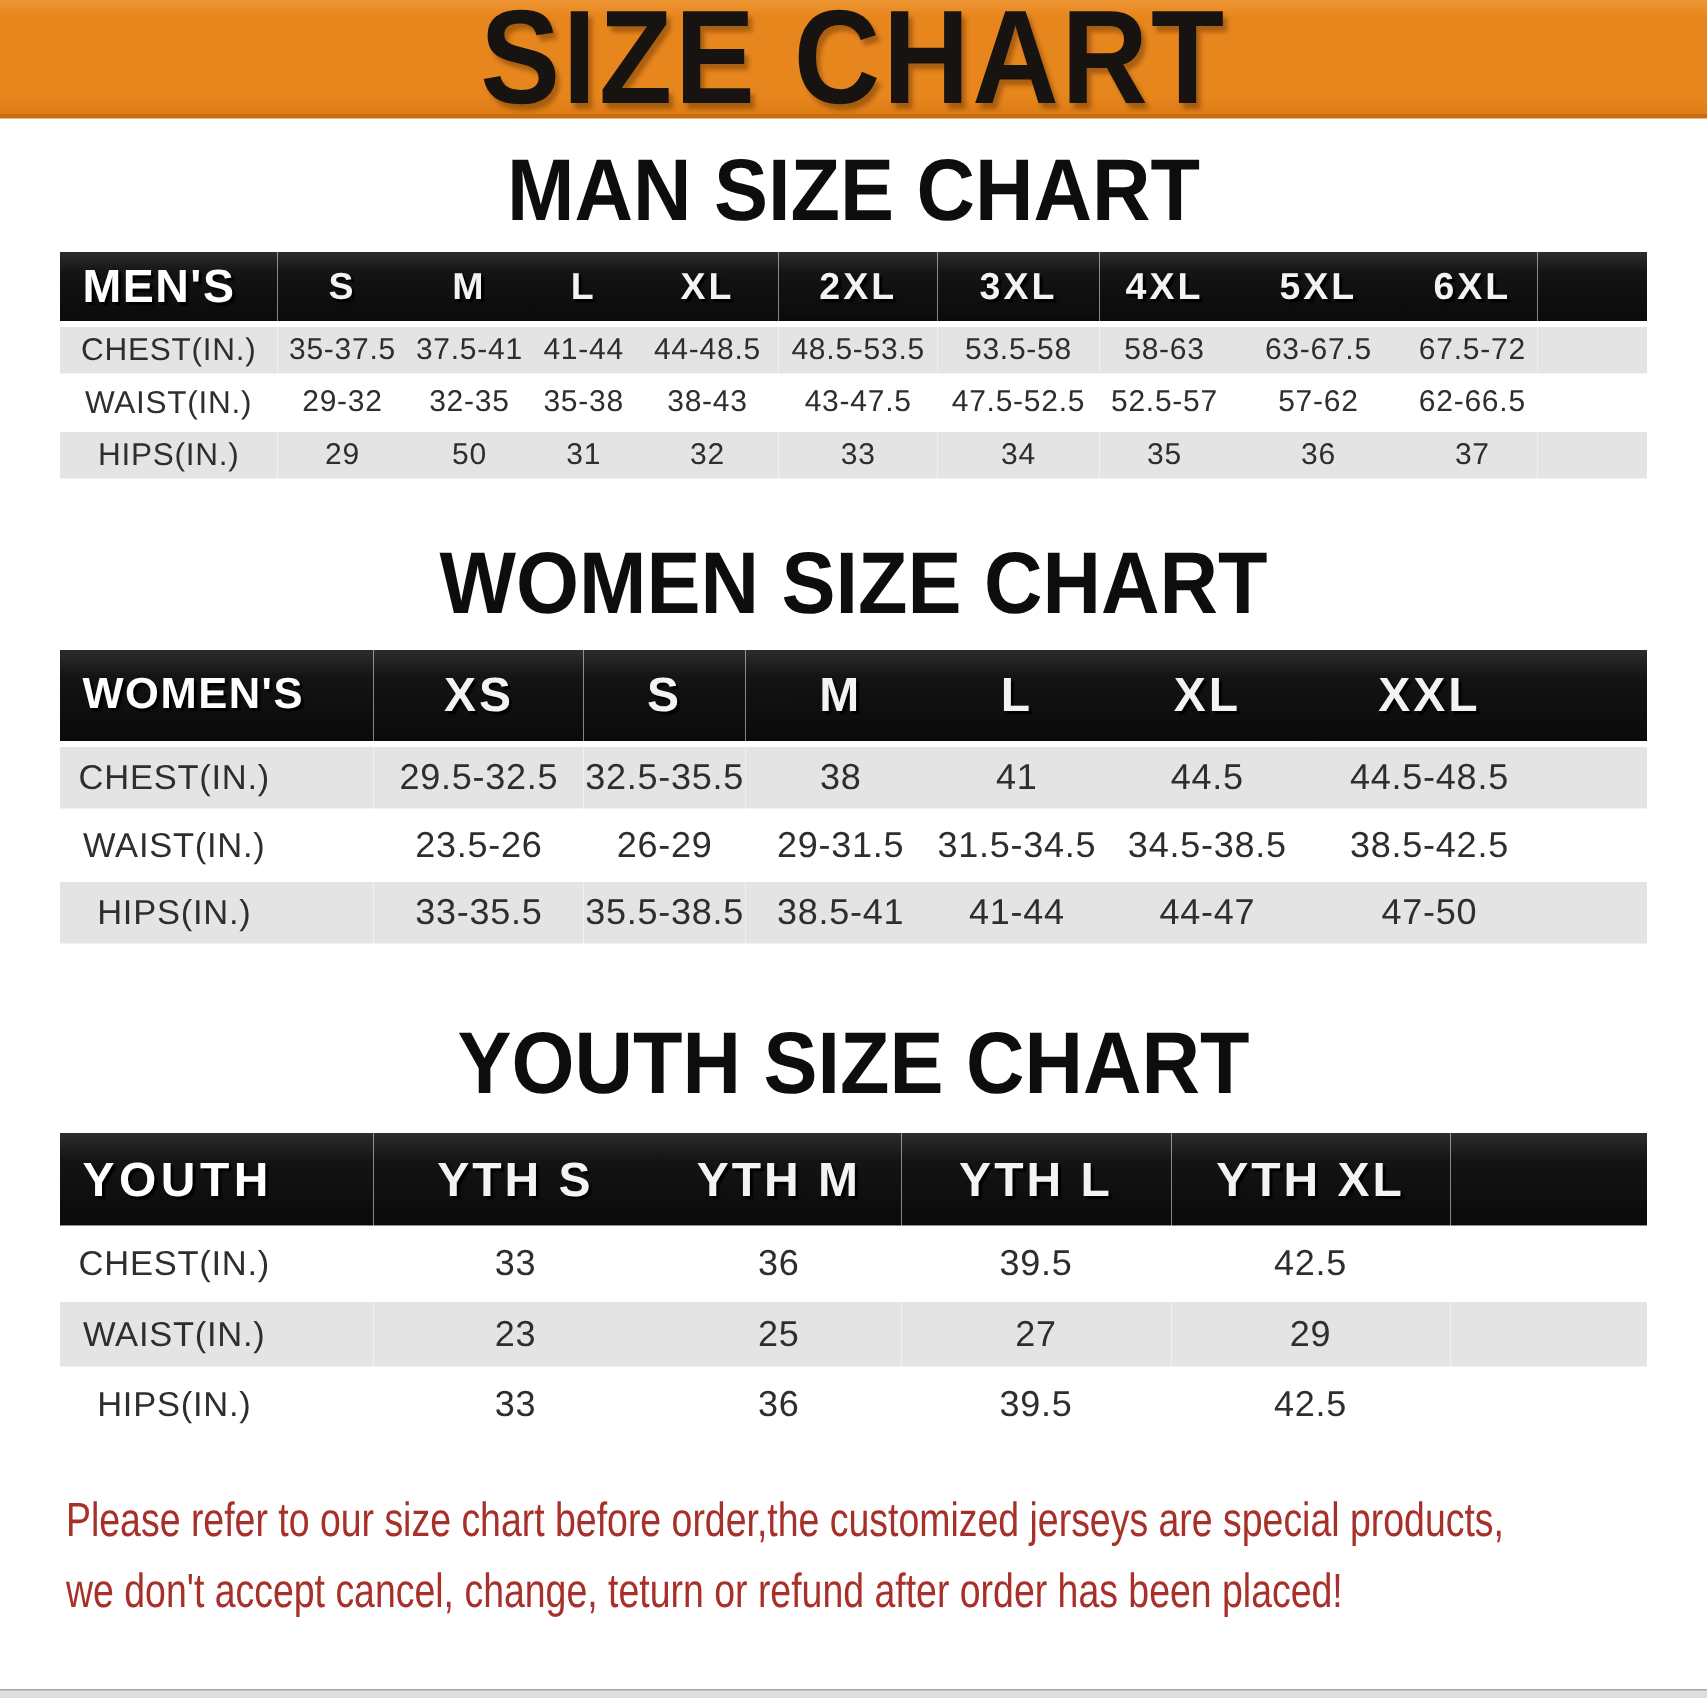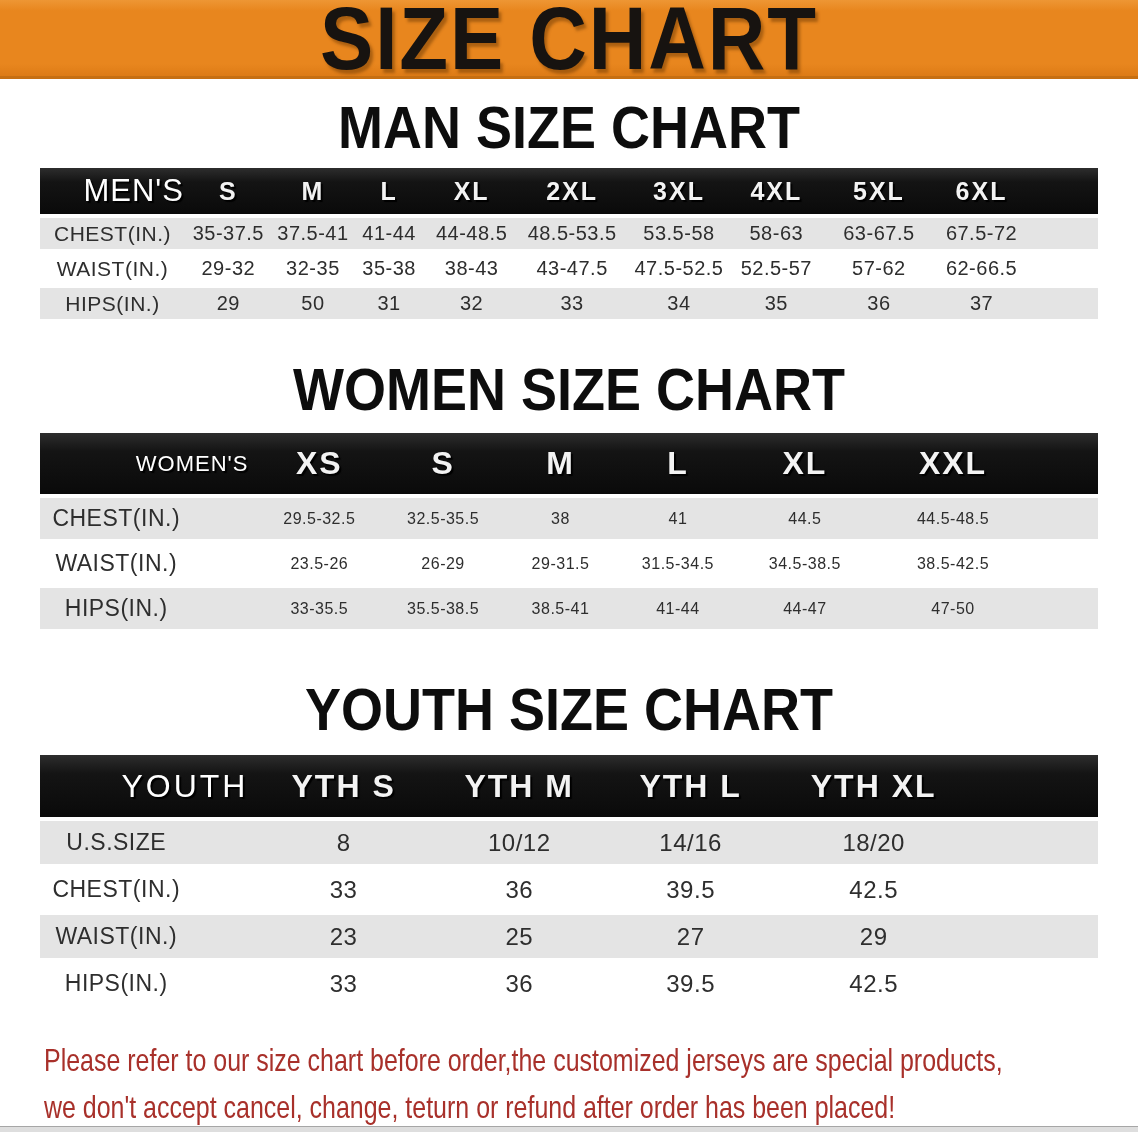--- a/index.html
+++ b/index.html
@@ -35,35 +35,35 @@
     width:1058px;margin:0 40px;border-collapse:collapse;table-layout:fixed;
   }
   .size-table thead th{
     background:linear-gradient(180deg,#2d2d2d 0%,#141414 30%,#0a0a0a 100%);
     color:#f3f3f3;font-weight:600;letter-spacing:2px;text-align:center;
     border-bottom:4px solid #ffffff;
     text-shadow:2px 2px 1px #000;
     overflow:hidden;white-space:nowrap;
   }
   .size-table thead th.corner{
-    text-align:right;padding-left:15px;font-weight:400;color:#ffffff;
+    text-align:left;padding-left:15px;font-weight:700;color:#ffffff;
     letter-spacing:1px;
   }
   .men   thead th{height:44px;font-size:25px;}
   .men   thead th.corner{font-size:31px;}
   .women thead th{height:59px;font-size:32px;}
-  .women thead th.corner{font-size:22px;}
+  .women thead th.corner{font-size:29px;}
   .youth thead th{height:60px;font-size:32px;}
   .youth thead th.corner{font-size:32px;letter-spacing:3px;}
   .size-table tbody td{
     text-align:center;color:#2e2e2e;border-bottom:4px solid #ffffff;
     letter-spacing:0.5px;white-space:nowrap;overflow:hidden;
   }
   .men   tbody td{height:29px;font-size:20px;}
-  .women tbody td{height:39px;font-size:16px;}
+  .women tbody td{height:39px;font-size:24px;}
   .youth tbody td{height:41px;font-size:24px;}
   tr.gray td{background:#e4e4e4;}
   .men   td.rowlabel{font-size:21px;}
   .women td.rowlabel,.youth td.rowlabel{font-size:23px;padding-right:58px;}
   
   .disclaimer{
     margin:28px 0 0 44px;color:#a8302a;font-size:32px;line-height:47px;
     transform:scaleX(0.78);transform-origin:left top;white-space:nowrap;
   }
   
@@ -229,28 +229,20 @@
         <tr>
           <th class="corner">YOUTH</th>
           <th>YTH S</th>
           <th>YTH M</th>
           <th>YTH L</th>
           <th>YTH XL</th>
           <th></th>
         </tr>
       </thead>
       <tbody>
-        <tr class="gray">
-          <td class="rowlabel">U.S.SIZE</td>
-          <td>8</td>
-          <td>10/12</td>
-          <td>14/16</td>
-          <td>18/20</td>
-          <td></td>
-        </tr>
         <tr class="">
           <td class="rowlabel">CHEST(IN.)</td>
           <td>33</td>
           <td>36</td>
           <td>39.5</td>
           <td>42.5</td>
           <td></td>
         </tr>
         <tr class="gray">
           <td class="rowlabel">WAIST(IN.)</td>

